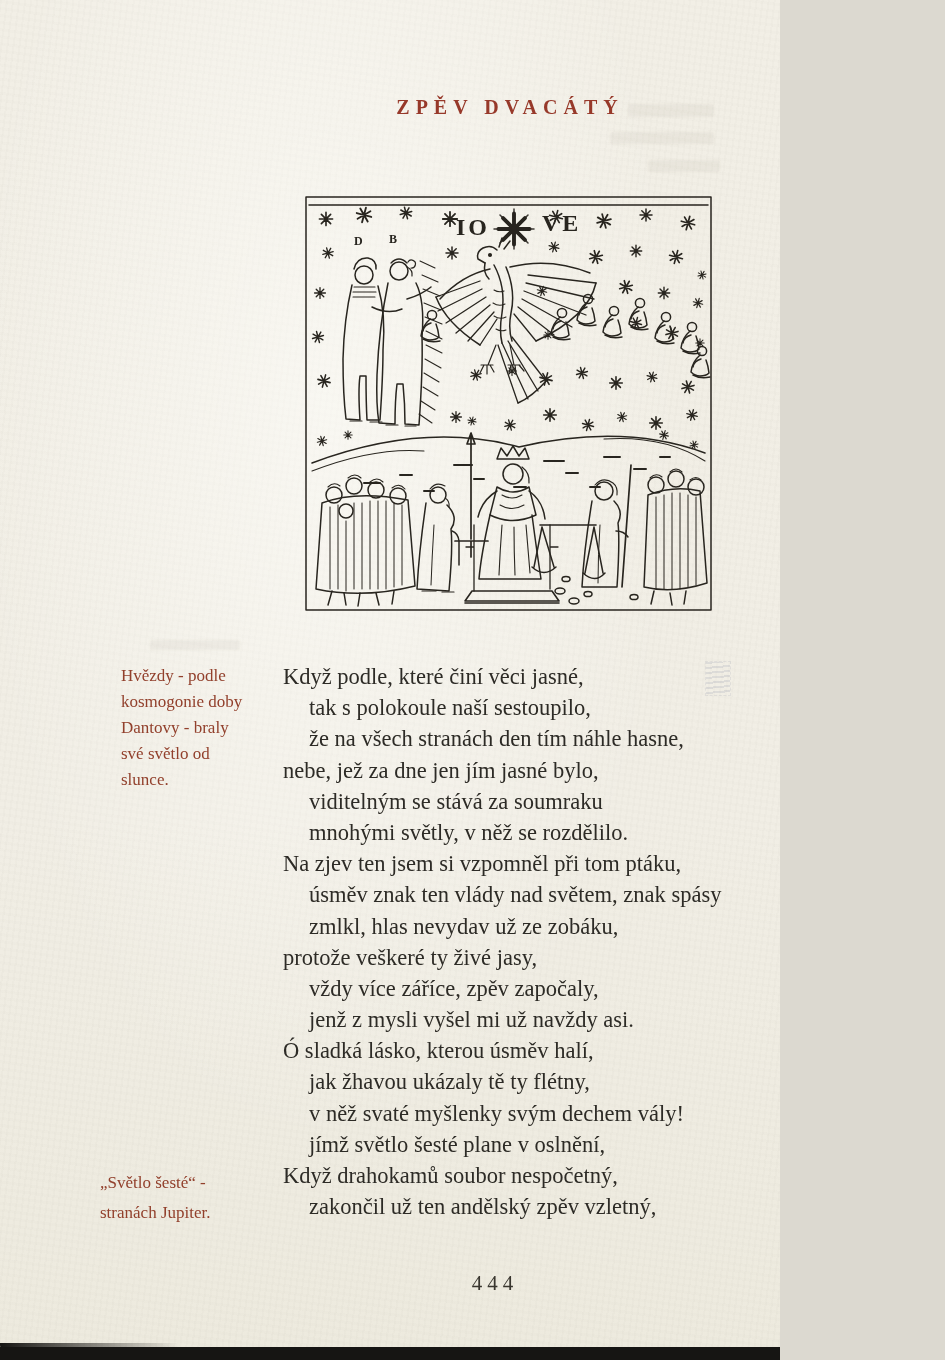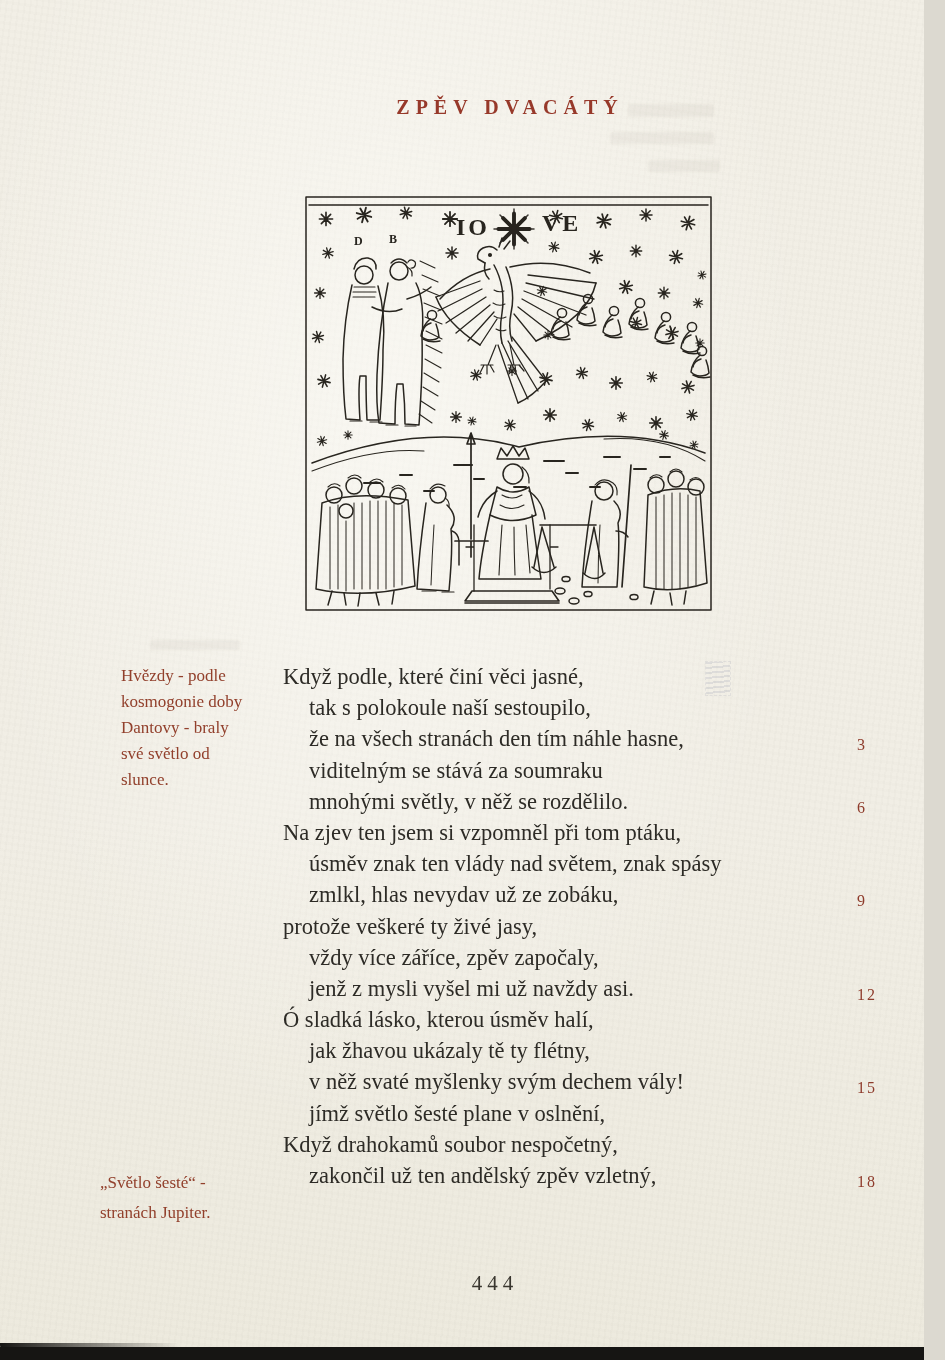--- a/index.html
+++ b/index.html
@@ -1,17 +1,17 @@
 <!DOCTYPE html>
 <html><head>
 <meta charset="utf-8">
 <style>
   html,body{margin:0;padding:0;background:#dcd9d0;}
   .page{
-    position:relative;width:924px;height:1360px;overflow:hidden;
+    position:relative;width:780px;height:1360px;overflow:hidden;
     background:
       radial-gradient(ellipse at 42% 30%, rgba(255,255,252,.55) 0%, rgba(255,255,252,0) 55%),
       repeating-linear-gradient(97deg, rgba(60,55,40,.015) 0 2px, rgba(0,0,0,0) 2px 6px),
       repeating-linear-gradient(8deg, rgba(60,55,40,.012) 0 3px, rgba(0,0,0,0) 3px 7px),
       linear-gradient(180deg,#f2efe6 0%,#f1eee5 60%,#edeade 100%);
     font-family:"Liberation Serif","DejaVu Serif",serif;
     color:#2d2b26;
   }
   .title{
     position:absolute;top:96px;left:75px;width:870px;text-align:center;
@@ -260,20 +260,21 @@
     <div>„Světlo šesté“ -</div>
     <div>stranách Jupiter.</div>
   </div>
 
   <div class="smudge"></div>
 
   <div class="verse">
     <div class="vline"><span>Když podle, které činí věci jasné,</span><span class="vnum"></span></div>
     <div class="vline indent"><span>tak s polokoule naší sestoupilo,</span><span class="vnum"></span></div>
     <div class="vline indent"><span>že na všech stranách den tím náhle hasne,</span><span class="vnum">3</span></div>
+    <div class="vline"><span>nebe, jež za dne jen jím jasné bylo,</span><span class="vnum"></span></div>
     <div class="vline indent"><span>viditelným se stává za soumraku</span><span class="vnum"></span></div>
     <div class="vline indent"><span>mnohými světly, v něž se rozdělilo.</span><span class="vnum">6</span></div>
     <div class="vline"><span>Na zjev ten jsem si vzpomněl při tom ptáku,</span><span class="vnum"></span></div>
     <div class="vline indent"><span>úsměv znak ten vlády nad světem, znak spásy</span><span class="vnum"></span></div>
     <div class="vline indent"><span>zmlkl, hlas nevydav už ze zobáku,</span><span class="vnum">9</span></div>
     <div class="vline"><span>protože veškeré ty živé jasy,</span><span class="vnum"></span></div>
     <div class="vline indent"><span>vždy více záříce, zpěv započaly,</span><span class="vnum"></span></div>
     <div class="vline indent"><span>jenž z mysli vyšel mi už navždy asi.</span><span class="vnum">12</span></div>
     <div class="vline"><span>Ó sladká lásko, kterou úsměv halí,</span><span class="vnum"></span></div>
     <div class="vline indent"><span>jak žhavou ukázaly tě ty flétny,</span><span class="vnum"></span></div>

